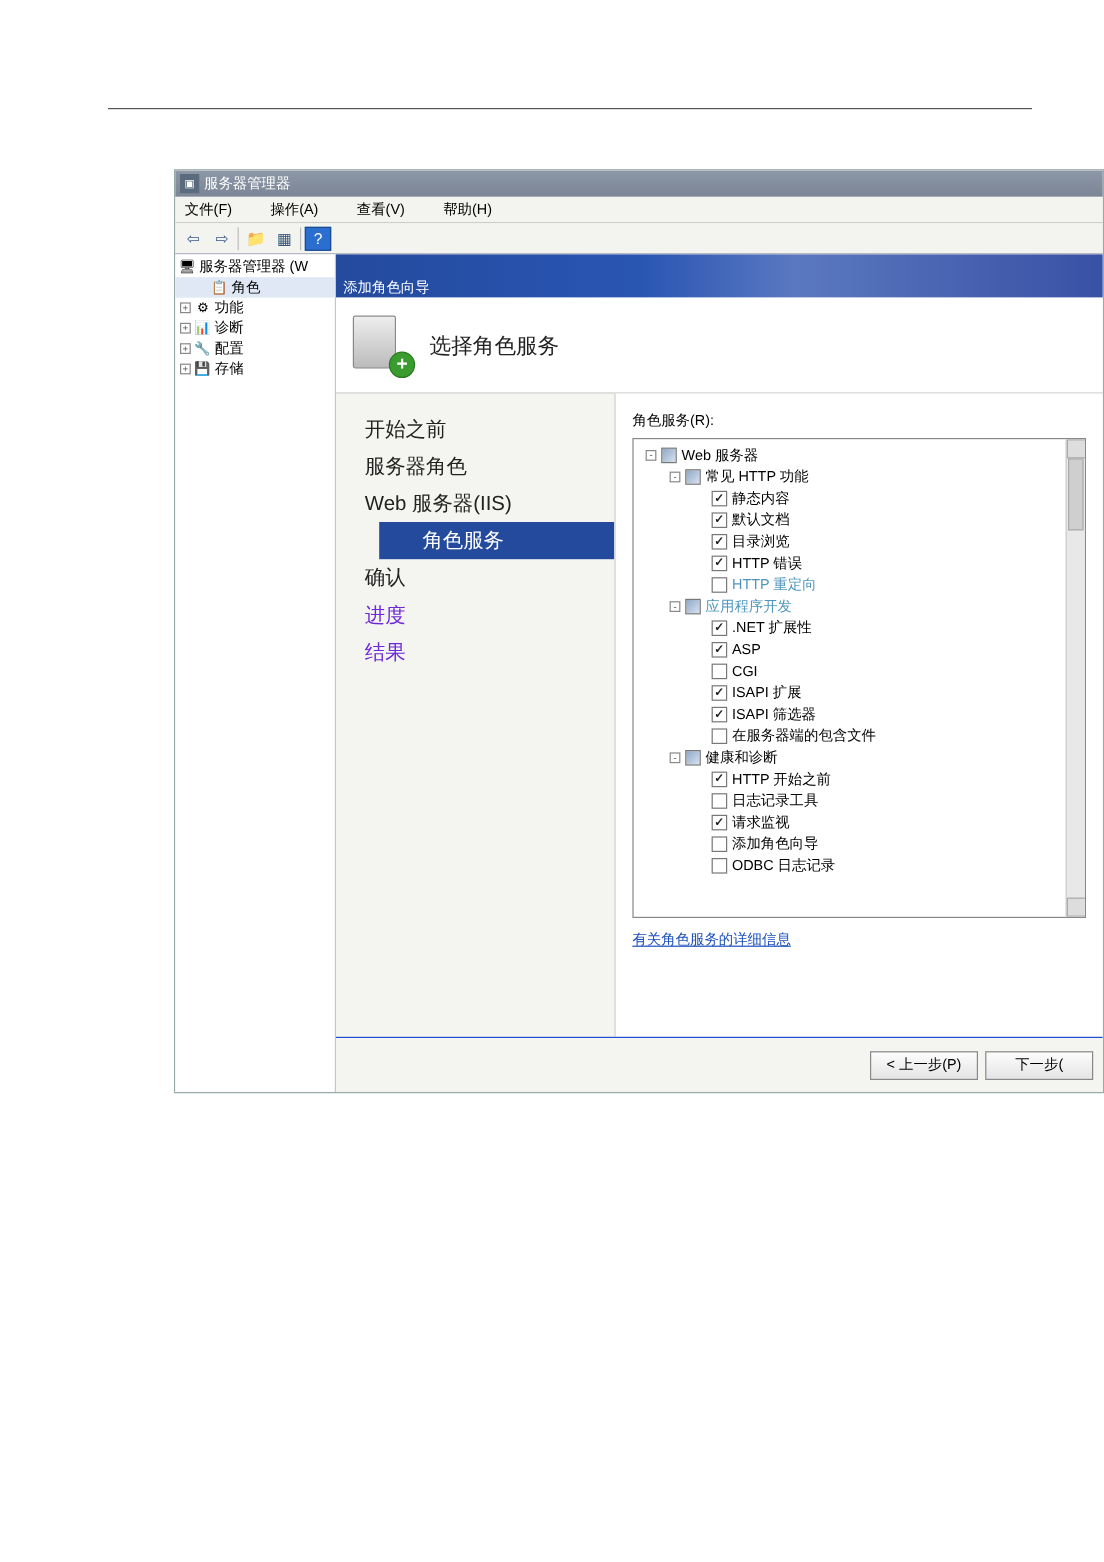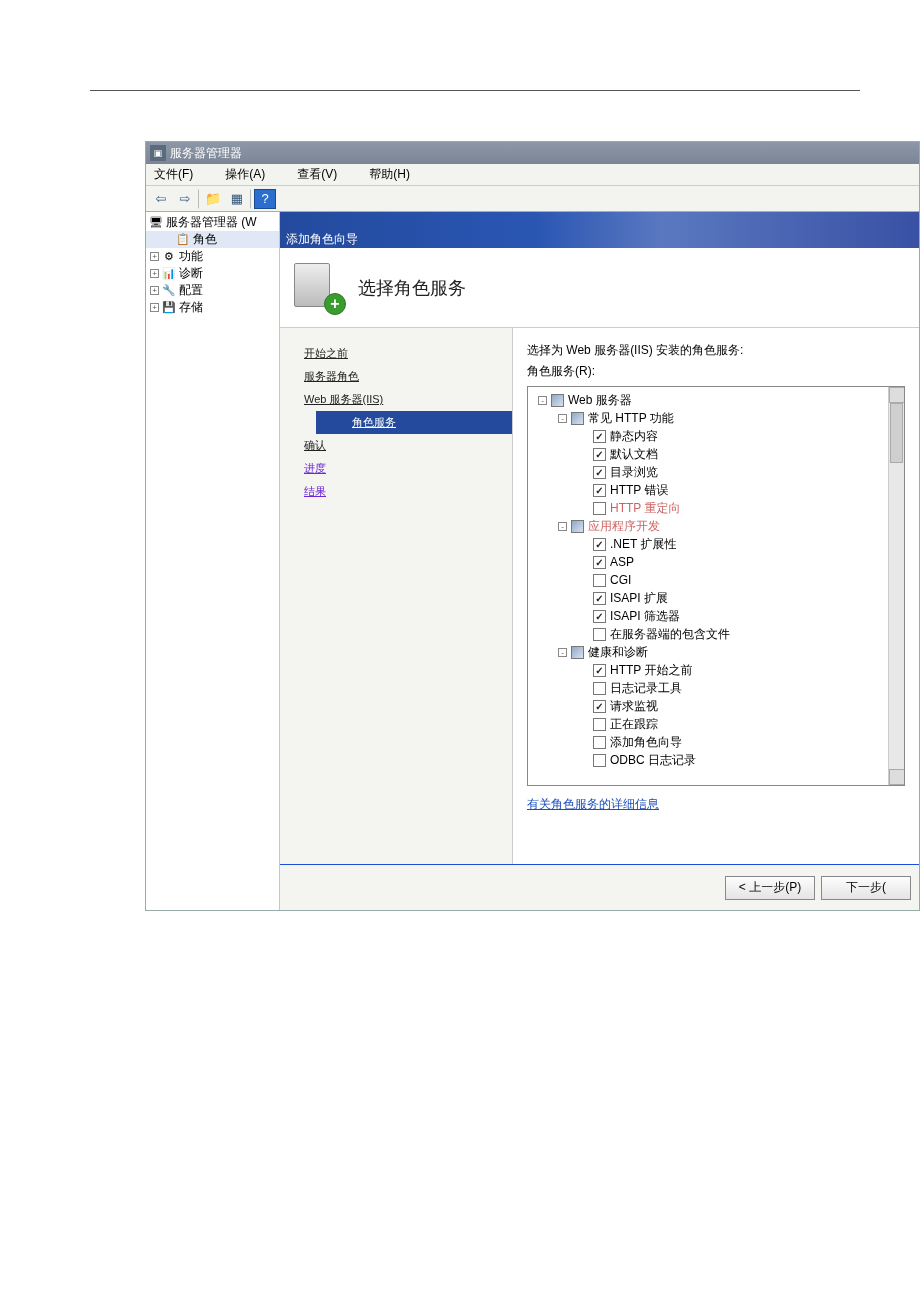--- a/index.html
+++ b/index.html
@@ -24,38 +24,38 @@
 
 .wizard { flex: 1; background: #f4f4f0; display: flex; flex-direction: column; }
 .wiz-titlebar { height: 36px; background: linear-gradient(90deg,#234a9d 0%,#2a56b3 40%,#5a78c0 60%,#3951a4 100%); color: #fff; display: flex; align-items: flex-end; padding: 0 6px; font-size: 12px; font-weight: normal; }
 .wiz-header { height: 80px; background: #fff; border-bottom: 1px solid #ccc; display: flex; align-items: center; padding: 0 14px; gap: 14px; }
 .wiz-icon { width: 50px; height: 50px; position: relative; }
 .wiz-icon .srv { width: 36px; height: 44px; background: linear-gradient(#eee,#bbb); border: 1px solid #888; border-radius: 2px; }
 .wiz-icon .plus { position: absolute; bottom: -2px; right: -2px; width: 22px; height: 22px; background: #3a9b2e; border-radius: 50%; color: #fff; font-size: 16px; font-weight: bold; display: flex; align-items: center; justify-content: center; border: 1px solid #2a7a20; }
 .wiz-header h1 { font-size: 18px; font-weight: normal; color: #222; }
 .wiz-body { flex: 1; display: flex; }
 .wiz-nav { width: 232px; padding: 14px 0; }
-.nav-item { padding: 4px 24px; cursor: default; color: #222; font-size: 11px; text-decoration: underline; }
+.nav-item { padding: 4px 24px; cursor: default; color: #222; font-size: 17px; }
 .nav-item.sel { background: #234a9d; color: #fff; padding-left: 36px; margin-left: 36px; }
 .nav-item.dim { color: #6d28d9; }
 .wiz-content { flex: 1; background: #fff; border-left: 1px solid #ccc; padding: 14px; display: flex; flex-direction: column; }
 .wiz-content .prompt { margin-bottom: 4px; }
 .wiz-content .sublabel { margin-bottom: 6px; }
 .role-tree-box { border: 1px solid #888; background: #fff; height: 400px; position: relative; overflow: hidden; }
 .role-tree { padding: 4px 2px; }
 .rt-row { display: flex; align-items: center; height: 18px; gap: 4px; white-space: nowrap; }
 .rt-exp { width: 9px; height: 9px; border: 1px solid #888; font-size: 8px; line-height: 7px; text-align: center; color: #555; background: #fff; flex-shrink: 0; }
 .rt-noexp { width: 11px; flex-shrink: 0; }
 .rt-chk { width: 13px; height: 13px; border: 1px solid #777; background: #fff; display: flex; align-items: center; justify-content: center; font-size: 10px; flex-shrink: 0; }
 .rt-chk.checked::after { content: "✓"; color: #222; font-weight: bold; }
 .rt-chk.tri { background: linear-gradient(135deg,#8fa8c8 0%, #d8e2ef 100%); }
 .pad1 { padding-left: 8px; }
 .pad2 { padding-left: 28px; }
 .pad3 { padding-left: 48px; }
-.watermark1 { color: #b91c1c; opacity: 0.7; }
+.watermark1 { color: #0369a1; opacity: 0.7; }
 .scroll-v { position: absolute; right: 0; top: 0; bottom: 0; width: 16px; background: #e8e8e8; border-left: 1px solid #ccc; }
 .scroll-v .btn { height: 16px; background: #ddd; border: 1px solid #aaa; display: flex; align-items: center; justify-content: center; font-size: 9px; color: #555; }
 .scroll-v .thumb { position: absolute; top: 16px; left: 1px; right: 1px; height: 60px; background: #cfcfcf; border: 1px solid #aaa; }
 .more-link { color: #1b4fbb; text-decoration: underline; margin-top: 10px; cursor: pointer; display: inline-block; }
 .wiz-footer { height: 46px; border-top: 1px solid #1d4ed8; background: #f4f4f0; display: flex; align-items: center; justify-content: flex-end; padding: 0 8px; gap: 6px; }
 .btn { min-width: 90px; height: 24px; border: 1px solid #888; background: linear-gradient(#fdfdfd,#e4e4e4); padding: 0 10px; cursor: default; font-size: 12px; }
 </style>
 </head>
 <body>
 
@@ -133,21 +133,20 @@
           <div class="wiz-nav">
             <div class="nav-item">开始之前</div>
             <div class="nav-item">服务器角色</div>
             <div class="nav-item">Web 服务器(IIS)</div>
             <div class="nav-item sel">角色服务</div>
             <div class="nav-item">确认</div>
             <div class="nav-item dim">进度</div>
             <div class="nav-item dim">结果</div>
           </div>
           <div class="wiz-content">
-            <div class="prompt">选择为 Web 服务器(IIS) 安装的角色服务:</div>
             <div class="sublabel">角色服务(R):</div>
             <div class="role-tree-box">
               <div class="role-tree" id="role-tree">
                   <div class="rt-row pad1">
                     <span class="rt-exp">-</span>
                     <span class="rt-chk tri"></span>
                     <span>Web 服务器</span>
                   </div>
                   <div class="rt-row pad2">
                     <span class="rt-exp">-</span>
@@ -226,25 +225,20 @@
                   </div>
                   <div class="rt-row pad3">
                     <span class="rt-noexp"></span>
                     <span class="rt-chk"></span>
                     <span>日志记录工具</span>
                   </div>
                   <div class="rt-row pad3">
                     <span class="rt-noexp"></span>
                     <span class="rt-chk checked"></span>
                     <span>请求监视</span>
-                  </div>
-                  <div class="rt-row pad3">
-                    <span class="rt-noexp"></span>
-                    <span class="rt-chk"></span>
-                    <span>正在跟踪</span>
                   </div>
                   <div class="rt-row pad3">
                     <span class="rt-noexp"></span>
                     <span class="rt-chk"></span>
                     <span>添加角色向导</span>
                   </div>
                   <div class="rt-row pad3">
                     <span class="rt-noexp"></span>
                     <span class="rt-chk"></span>
                     <span>ODBC 日志记录</span>

